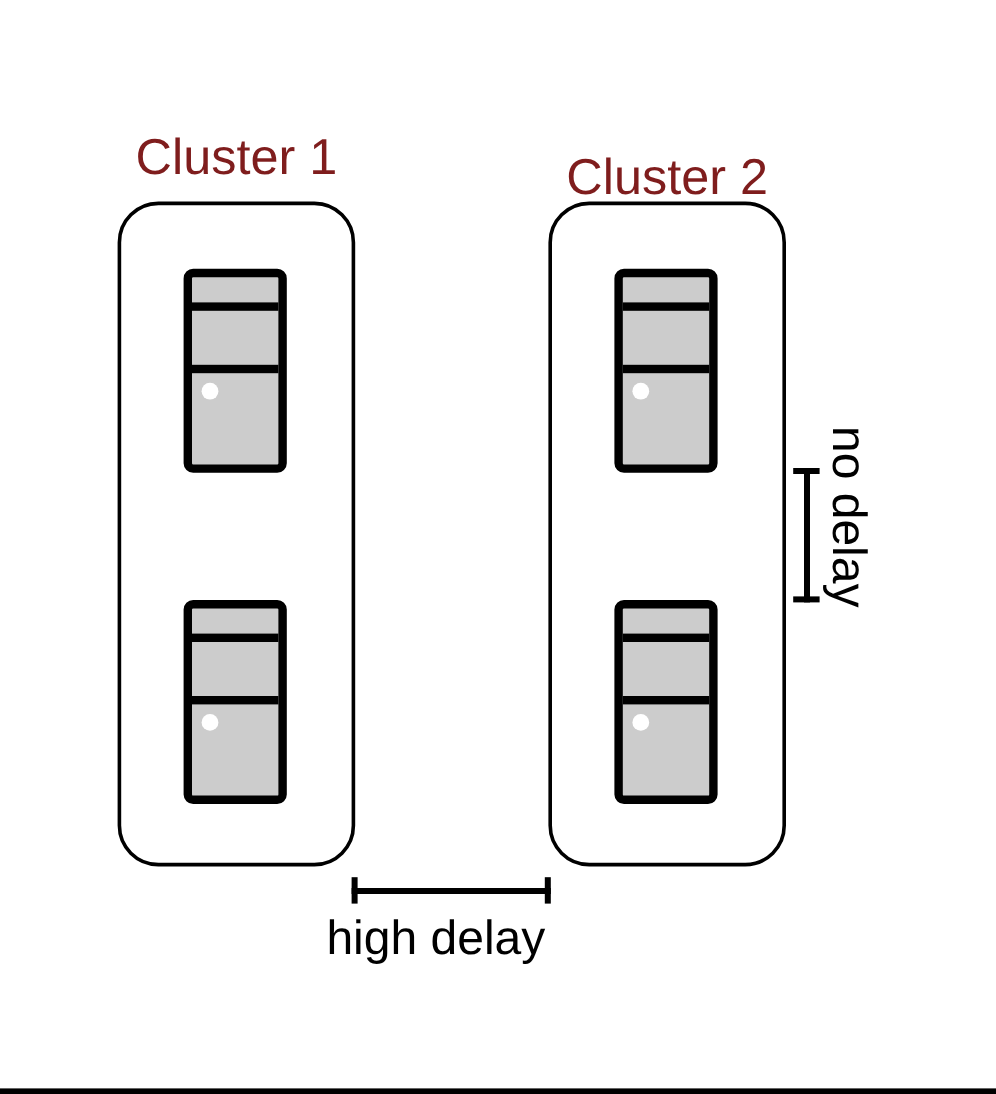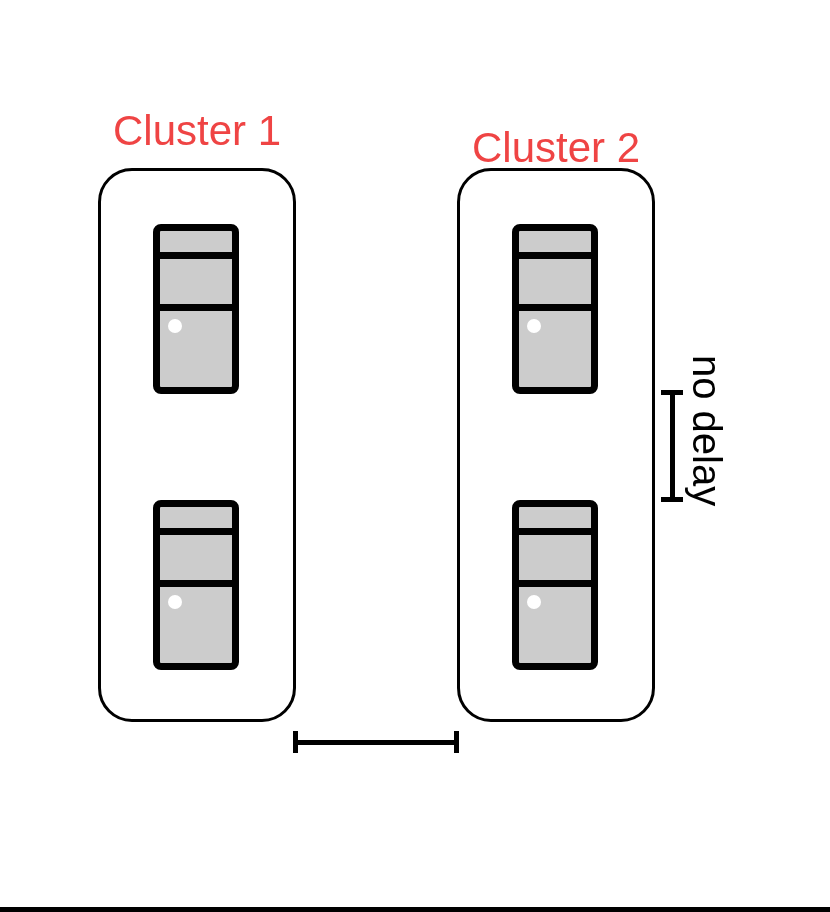--- a/index.html
+++ b/index.html
@@ -18,21 +18,21 @@
     background: #ffffff;
     overflow: hidden;
   }
 
   
   .cluster-label {
     position: absolute;
     font-size: 42px;
     line-height: 42px;
     letter-spacing: 0px;
-    color: #ef4444;
+    color: #7f1d1d;
     white-space: nowrap;
     text-align: center;
   }
   .cluster-box {
     position: absolute;
     box-sizing: border-box;
     border: 3px solid #000000;
     border-radius: 34px;
     background: #ffffff;
   }
@@ -178,16 +178,17 @@
   </div>
 
   <div class="delay-label vertical" style="left:727px; top:355px;">no delay</div>
 
   <div class="h-bracket" style="left:293px; top:731px; width:166px;">
     <div class="bar"></div>
     <div class="cap left"></div>
     <div class="cap right"></div>
   </div>
 
+  <div class="delay-label" style="left:272px; top:762px;">high delay</div>
 
   <div class="bottom-rule"></div>
 
 </div>
 
 </body></html>

